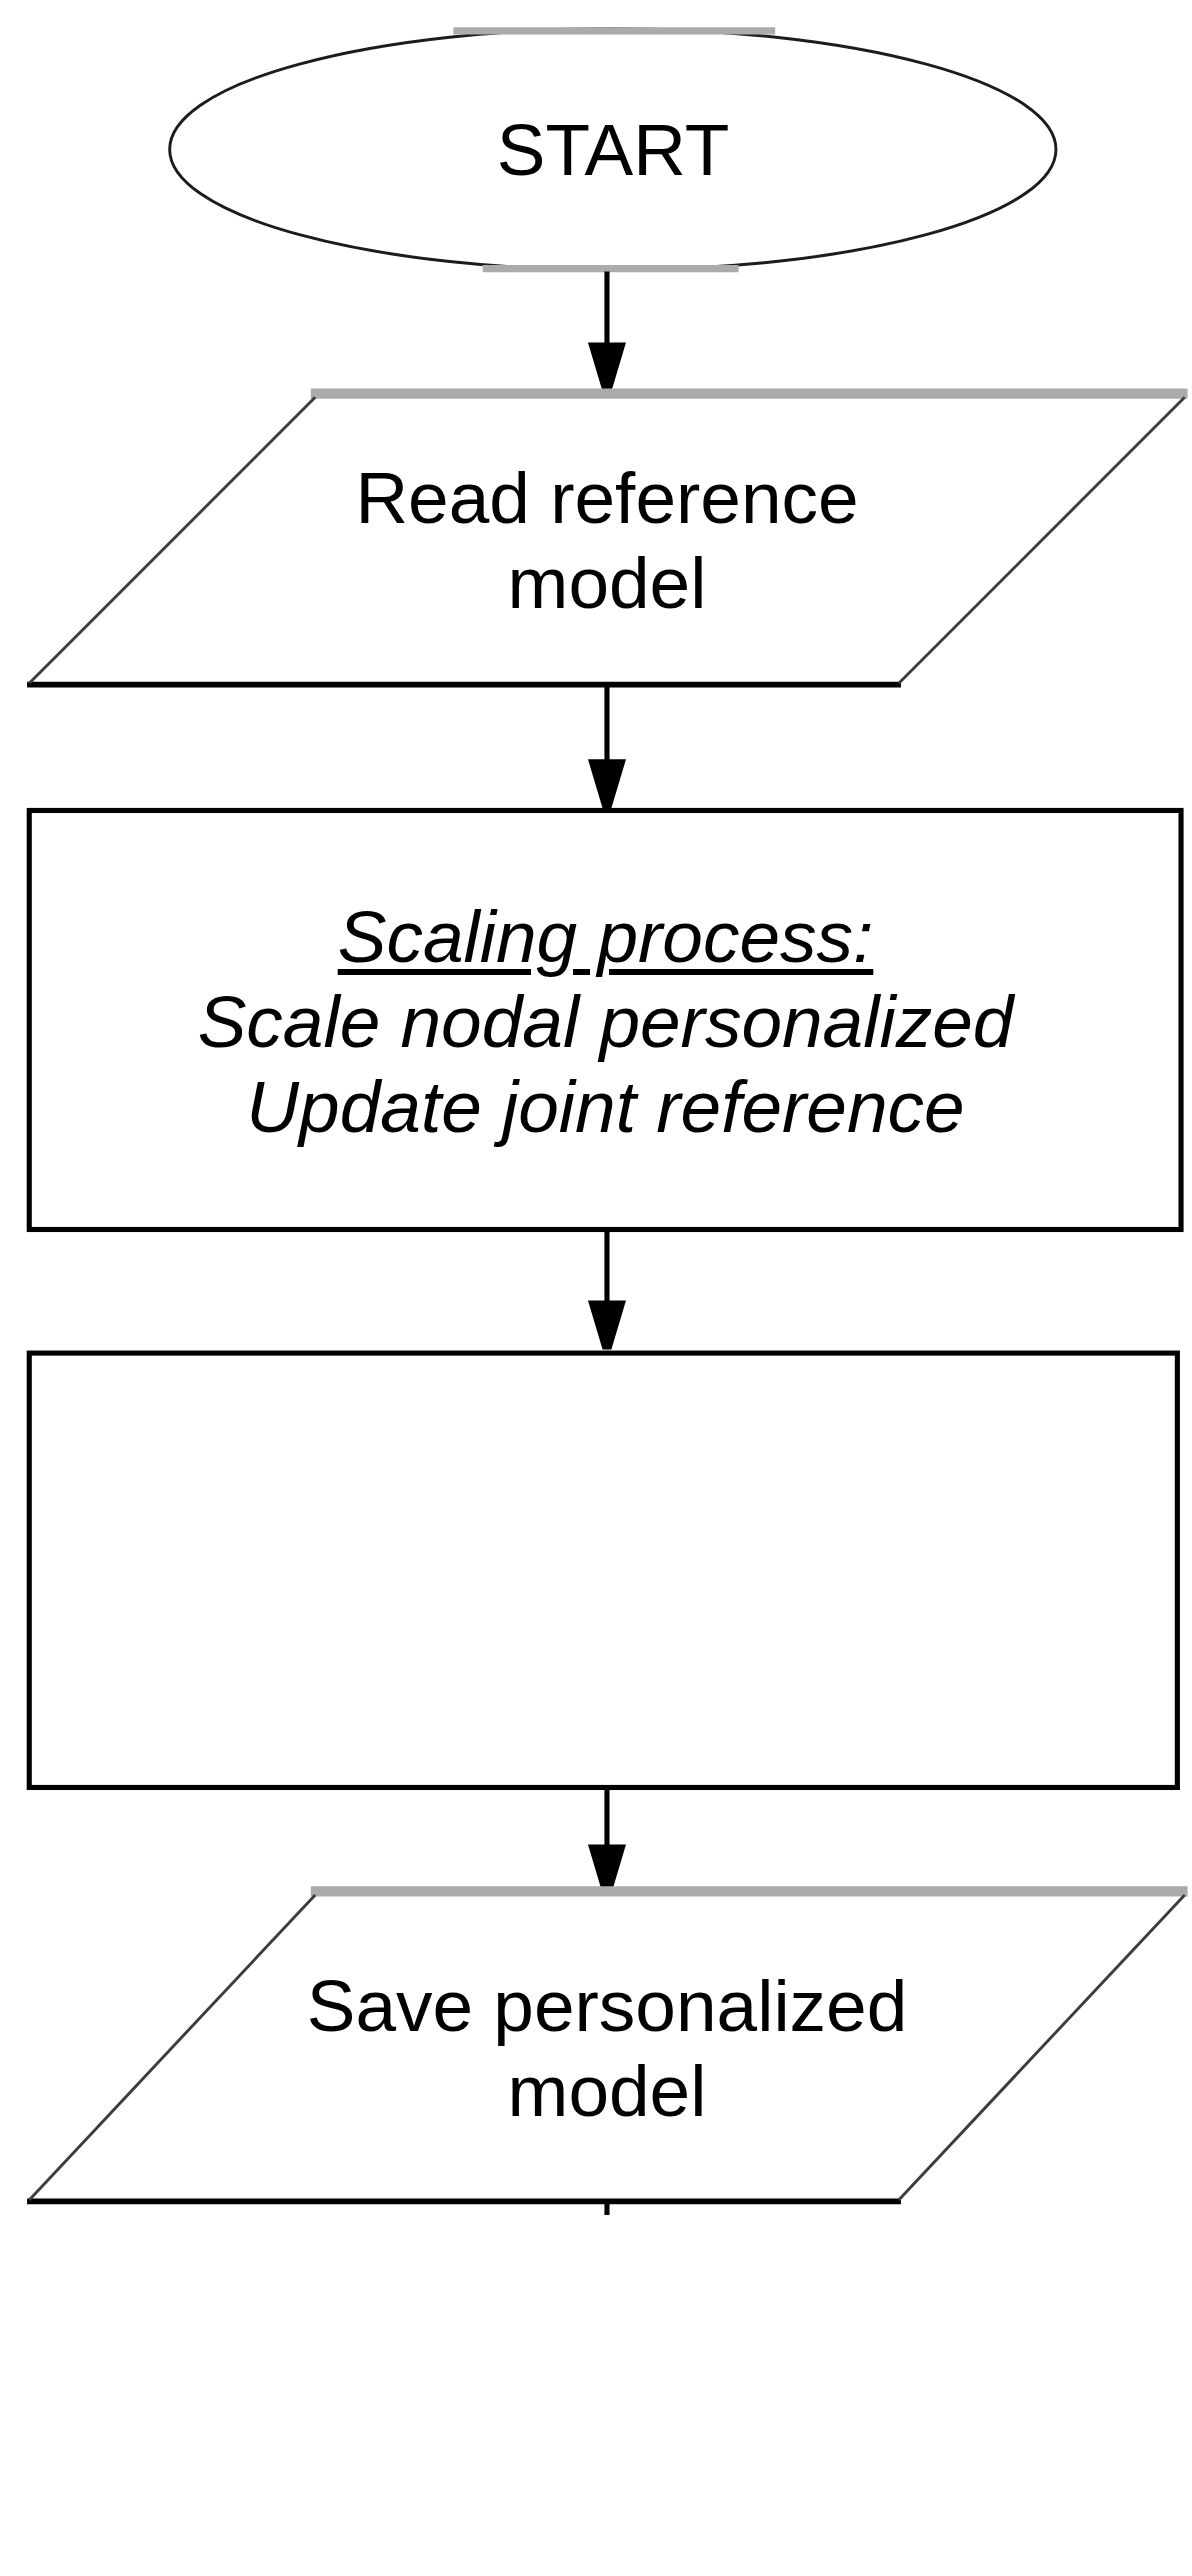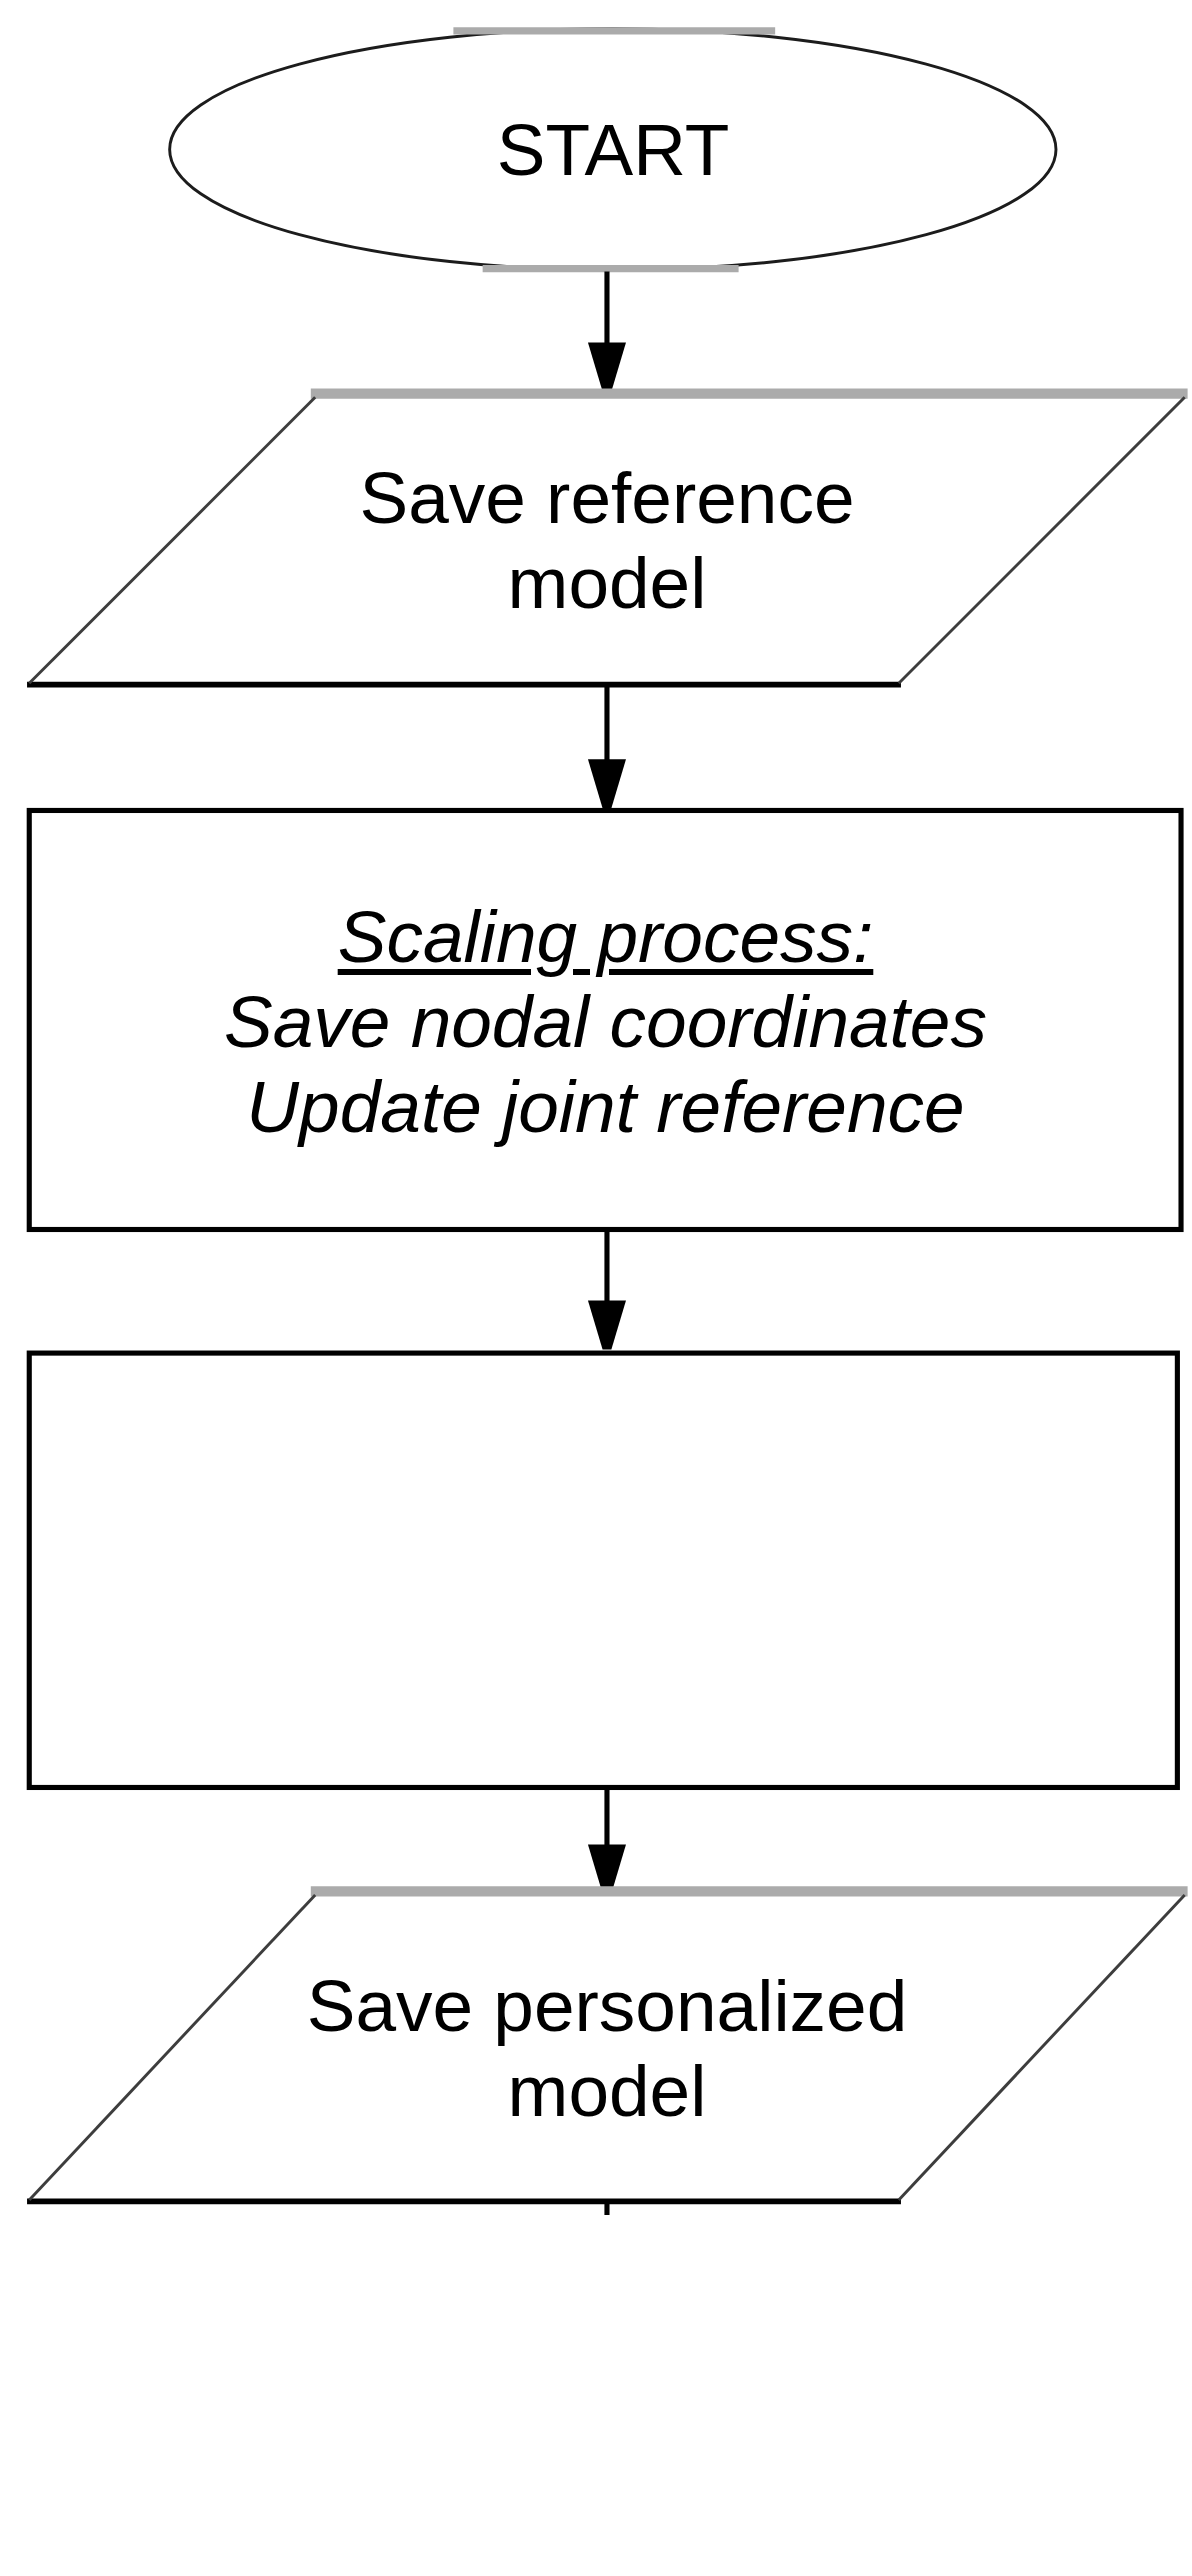--- a/index.html
+++ b/index.html
@@ -104,27 +104,27 @@
       <line x1="600" y1="3478" x2="1060" y2="3478" stroke="#ababab" stroke-width="10"></line>
     </g>
 
   </svg>
 
   <div class="label" style="left:28px; top:107px; width:1170px;">
     <div class="line"><span>START</span></div>
   </div>
 
   <div class="label" style="left:22px; top:455px; width:1170px;">
-    <div class="line"><span>Save reference</span></div>
+    <div class="line"><span>Read reference</span></div>
     <div class="line"><span>model</span></div>
   </div>
 
   <div class="label" style="left:20.5px; top:894px; width:1170px;font-style:italic;">
     <div class="line"><span class="u">Scaling process:</span></div>
-    <div class="line"><span>Save nodal coordinates</span></div>
+    <div class="line"><span>Scale nodal personalized</span></div>
     <div class="line"><span>Update joint reference</span></div>
   </div>
 
 
   <div class="label" style="left:22px; top:1963px; width:1170px;">
     <div class="line"><span>Save personalized</span></div>
     <div class="line"><span>model</span></div>
   </div>
 
   <div class="label" style="left:42px; top:2384px; width:1170px;">

